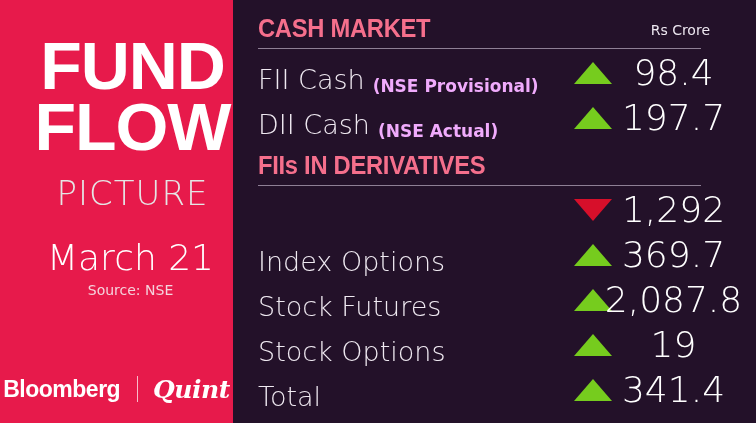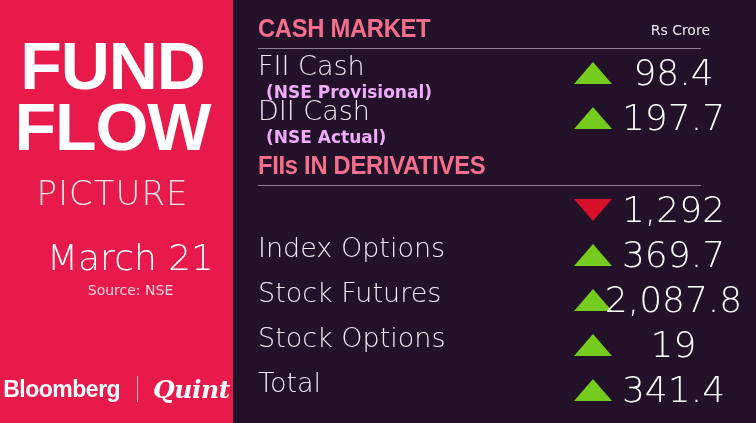--- a/index.html
+++ b/index.html
@@ -22,21 +22,21 @@
     position: absolute;
     left: 0; top: 0;
     width: 233px;
     height: 423px;
     background: #E71A4B;
     overflow: hidden;
   }
 
   .title-block {
     position: absolute;
-    left: 0;
+    left: 20px;
     top: 36px;
     width: 225px;
   }
   .title-line {
     display: block;
     color: #ffffff;
     font-family: "Liberation Sans", sans-serif;
     font-weight: bold;
     font-size: 66px;
     line-height: 0.93;
@@ -186,23 +186,22 @@
   .row {
     position: relative;
     height: 45px;
   }
   .row-label {
     position: absolute;
     left: 0;
     top: 0;
     height: 45px;
     display: flex;
-    align-items: flex-start;
-    white-space: nowrap;
-    flex-direction: column;
+    align-items: flex-end;
+    white-space: nowrap;
   }
   .row-name {
     color: #EFE9F1;
     font-family: "DejaVu Sans", sans-serif;
     font-weight: 300;
     font-size: 27px;
     letter-spacing: 0px;
   }
   .row-note {
     color: #f0abfc;

